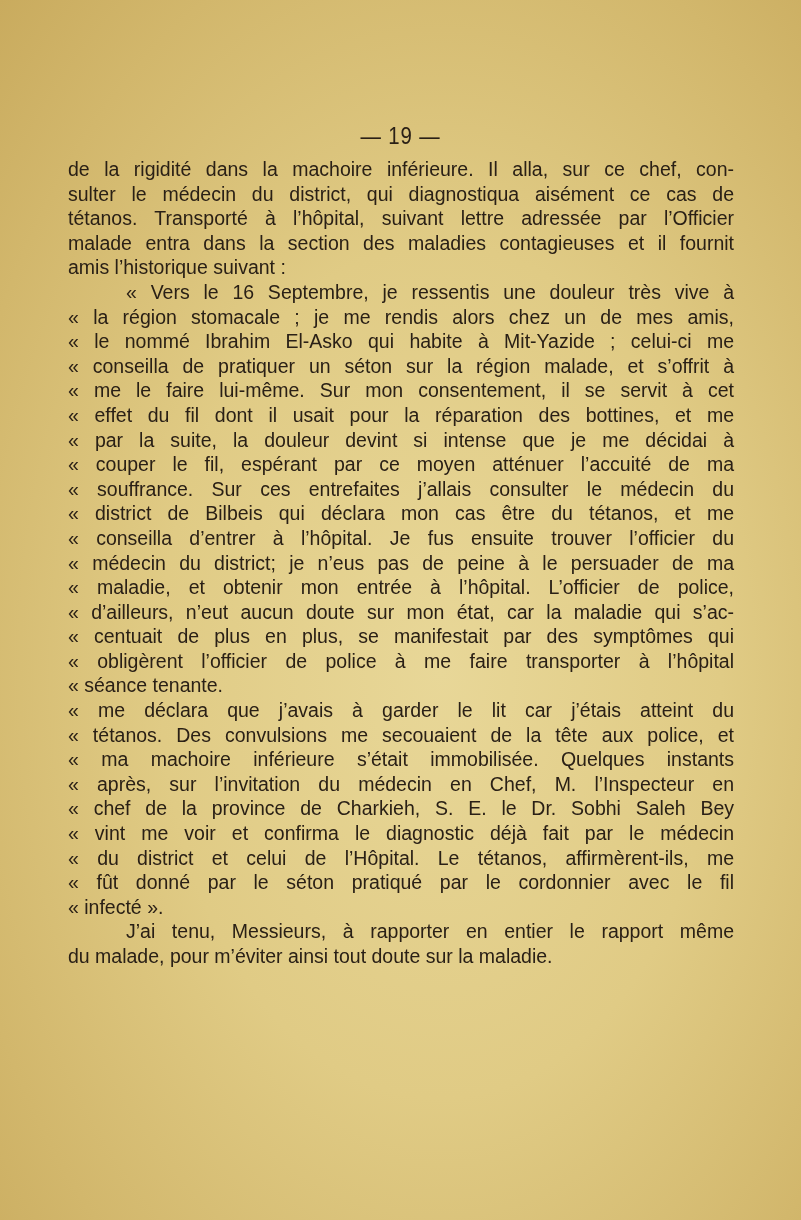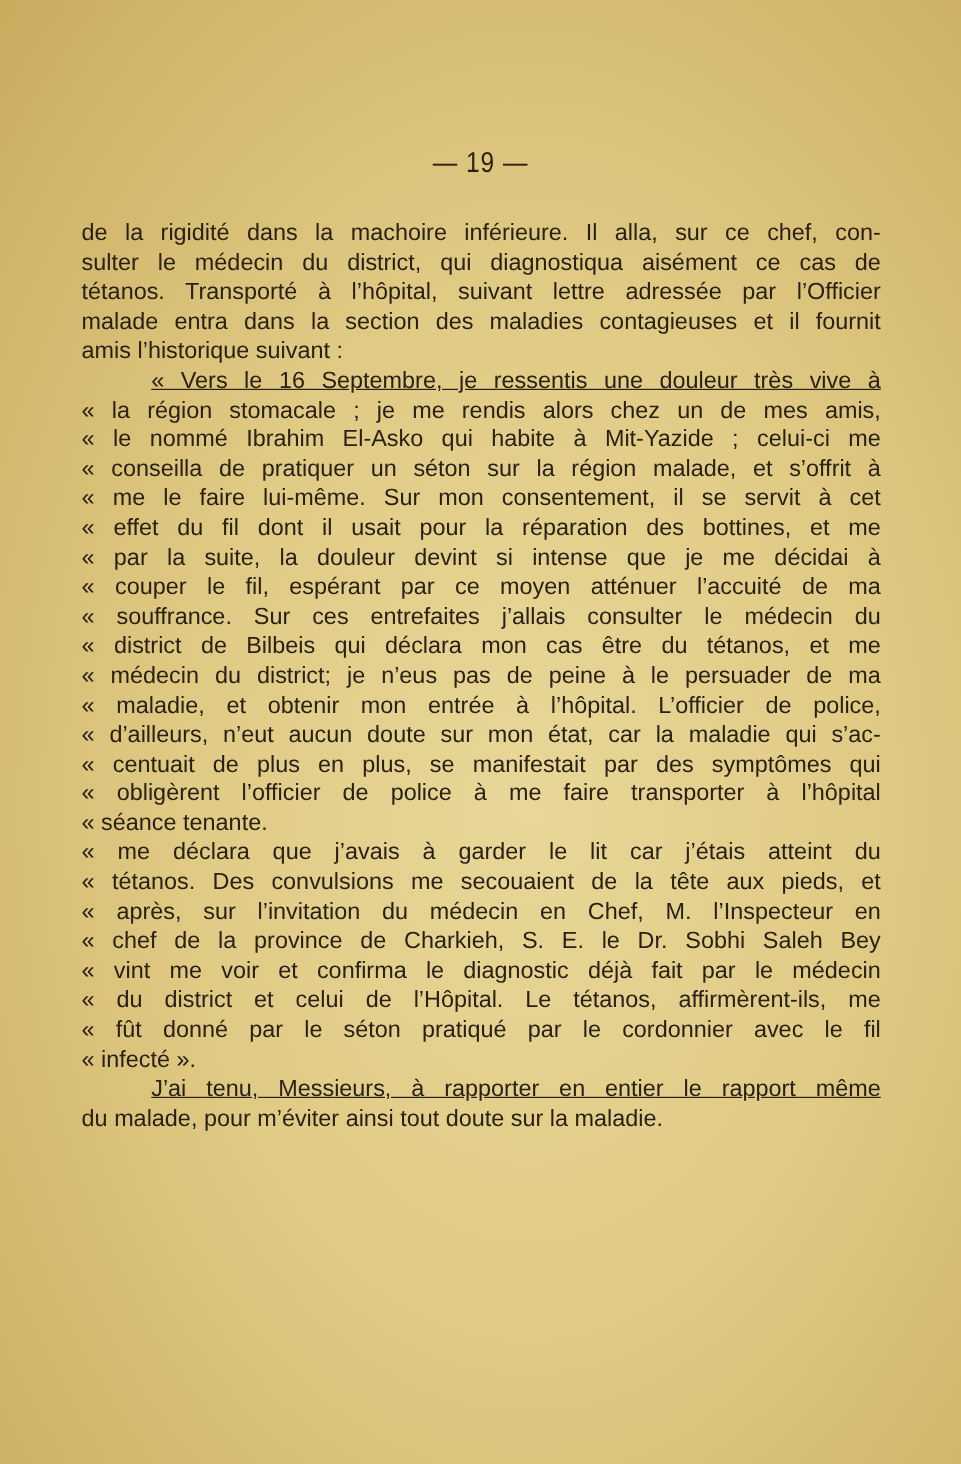--- a/index.html
+++ b/index.html
@@ -10,31 +10,31 @@
     font-family: "Liberation Serif", "DejaVu Serif", serif;
     color: #2a2016;
   }
   .page-number {
     position: absolute; top: 122px; left: 0; width: 801px;
     text-align: center; font-family: "Liberation Sans", sans-serif;
     font-size: 24px; color: #2a2016; letter-spacing: 1px;
     transform: scaleX(0.85);
   }
   .text-block {
-    position: absolute; left: 68px; top: 182px; width: 666px;
+    position: absolute; left: 68px; top: 157px; width: 666px;
     font-family: "Liberation Sans", "DejaVu Sans", sans-serif;
     font-size: 19.5px; line-height: 24.6px;
   }
   .line {
     display: block; white-space: nowrap; text-align: justify;
     text-align-last: justify; height: 24.6px;
     transform-origin: left center;
   }
   .line.last { text-align-last: left; }
-  .line.indent { padding-left: 58px; text-decoration: underline; }
+  .line.indent { padding-left: 58px; }
 </style>
 </head>
 <body>
 
 <div class="page-number">— 19 —</div>
 
 <div class="text-block">
   <span class="line">de la rigidité dans la machoire inférieure. Il alla, sur ce chef, con-</span>
   <span class="line">sulter le médecin du district, qui diagnostiqua aisément ce cas de</span>
   <span class="line">tétanos. Transporté à l’hôpital, suivant lettre adressée par l’Officier</span>
@@ -43,28 +43,30 @@
   <span class="line indent">« Vers le 16 Septembre, je ressentis une douleur très vive à</span>
   <span class="line">« la région stomacale ; je me rendis alors chez un de mes amis,</span>
   <span class="line">« le nommé Ibrahim El-Asko qui habite à Mit-Yazide ; celui-ci me</span>
   <span class="line">« conseilla de pratiquer un séton sur la région malade, et s’offrit à</span>
   <span class="line">« me le faire lui-même. Sur mon consentement, il se servit à cet</span>
   <span class="line">« effet du fil dont il usait pour la réparation des bottines, et me</span>
   <span class="line">« par la suite, la douleur devint si intense que je me décidai à</span>
   <span class="line">« couper le fil, espérant par ce moyen atténuer l’accuité de ma</span>
   <span class="line">« souffrance. Sur ces entrefaites j’allais consulter le médecin du</span>
   <span class="line">« district de Bilbeis qui déclara mon cas être du tétanos, et me</span>
+  <span class="line">« conseilla d’entrer à l’hôpital. Je fus ensuite trouver l’officier du</span>
   <span class="line">« médecin du district; je n’eus pas de peine à le persuader de ma</span>
   <span class="line">« maladie, et obtenir mon entrée à l’hôpital. L’officier de police,</span>
   <span class="line">« d’ailleurs, n’eut aucun doute sur mon état, car la maladie qui s’ac-</span>
   <span class="line">« centuait de plus en plus, se manifestait par des symptômes qui</span>
   <span class="line">« obligèrent l’officier de police à me faire transporter à l’hôpital</span>
   <span class="line last">« séance tenante.</span>
   <span class="line">« me déclara que j’avais à garder le lit car j’étais atteint du</span>
-  <span class="line">« tétanos. Des convulsions me secouaient de la tête aux pieds, et</span>
+  <span class="line">« tétanos. Des convulsions me secouaient de la tête aux police, et</span>
+  <span class="line">« ma machoire inférieure s’était immobilisée. Quelques instants</span>
   <span class="line">« après, sur l’invitation du médecin en Chef, M. l’Inspecteur en</span>
   <span class="line">« chef de la province de Charkieh, S. E. le Dr. Sobhi Saleh Bey</span>
   <span class="line">« vint me voir et confirma le diagnostic déjà fait par le médecin</span>
   <span class="line">« du district et celui de l’Hôpital. Le tétanos, affirmèrent-ils, me</span>
   <span class="line">« fût donné par le séton pratiqué par le cordonnier avec le fil</span>
   <span class="line last">« infecté ».</span>
   <span class="line indent">J’ai tenu, Messieurs, à rapporter en entier le rapport même</span>
   <span class="line last">du malade, pour m’éviter ainsi tout doute sur la maladie.</span>
 </div>
 

